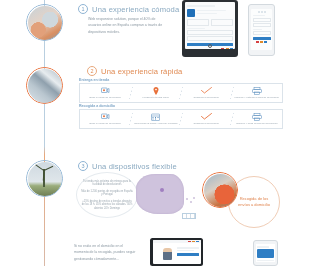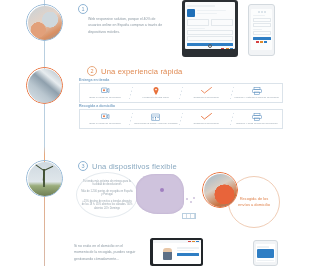--- a/index.html
+++ b/index.html
@@ -140,20 +140,21 @@
 
   <div class="spine"></div>
 
   <div class="bubble" id="b1">
     <div class="photo"></div>
     <div class="ring"></div>
   </div>
 
   <div class="sec-head" id="s1head">
     <div class="num">1</div>
+    <div class="sec-title">Una experiencia cómoda</div>
   </div>
   <div id="s1body">Web responsive solution, porque el 40% de usuarios online en España compran a través de dispositivos móviles.</div>
 
   <div id="tablet">
     <div class="scr">
       <div style="padding:2px;">
         <div class="mk-bar lite sm" style="width:60%;"></div>
         <div class="mk-row" style="margin-top:2px;">
           <div class="mk-blue-sq"></div>
           <div style="flex:1;">

